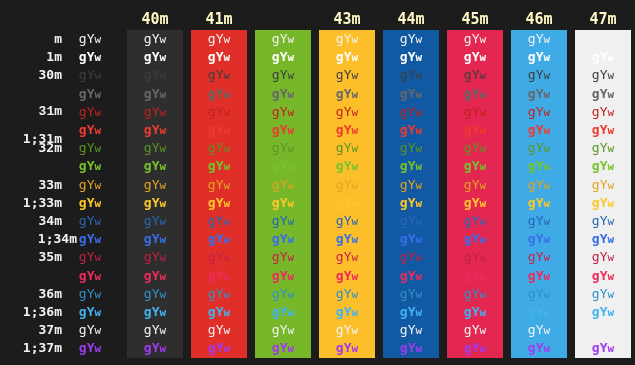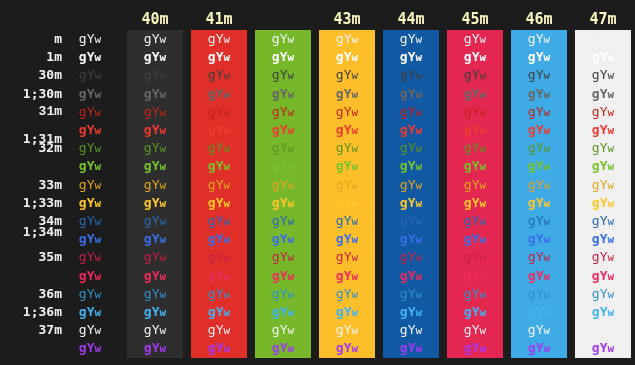--- a/index.html
+++ b/index.html
@@ -79,21 +79,20 @@
     <div class="rlabel" style="top: 66.4px;">30m</div>
     <div class="cell" style="color: rgb(63, 63, 63); left: 62px; top: 66.4px;"><span class="g"><span class="g">g</span><span class="Y">Y</span><span class="w">w</span></span></div>
     <div class="cell" style="color: rgb(63, 63, 63); left: 127px; top: 66.4px;"><span class="g"><span class="g">g</span><span class="Y">Y</span><span class="w">w</span></span></div>
     <div class="cell" style="color: rgb(63, 63, 63); left: 191px; top: 66.4px;"><span class="g"><span class="g">g</span><span class="Y">Y</span><span class="w">w</span></span></div>
     <div class="cell" style="color: rgb(63, 63, 63); left: 255px; top: 66.4px;"><span class="g"><span class="g">g</span><span class="Y">Y</span><span class="w">w</span></span></div>
     <div class="cell" style="color: rgb(63, 63, 63); left: 319px; top: 66.4px;"><span class="g"><span class="g">g</span><span class="Y">Y</span><span class="w">w</span></span></div>
     <div class="cell" style="color: rgb(63, 63, 63); left: 383px; top: 66.4px;"><span class="g"><span class="g">g</span><span class="Y">Y</span><span class="w">w</span></span></div>
     <div class="cell" style="color: rgb(63, 63, 63); left: 447px; top: 66.4px;"><span class="g"><span class="g">g</span><span class="Y">Y</span><span class="w">w</span></span></div>
     <div class="cell" style="color: rgb(63, 63, 63); left: 511px; top: 66.4px;"><span class="g"><span class="g">g</span><span class="Y">Y</span><span class="w">w</span></span></div>
     <div class="cell" style="color: rgb(63, 63, 63); left: 575px; top: 66.4px;"><span class="g"><span class="g">g</span><span class="Y">Y</span><span class="w">w</span></span></div>
-    <div class="rlabel" style="top: 84.6px;">1;30m</div>
     <div class="cell bold" style="color: rgb(103, 103, 103); left: 62px; top: 84.6px;"><span class="g"><span class="g">g</span><span class="Y">Y</span><span class="w">w</span></span></div>
     <div class="cell bold" style="color: rgb(103, 103, 103); left: 127px; top: 84.6px;"><span class="g"><span class="g">g</span><span class="Y">Y</span><span class="w">w</span></span></div>
     <div class="cell bold" style="color: rgb(103, 103, 103); left: 191px; top: 84.6px;"><span class="g"><span class="g">g</span><span class="Y">Y</span><span class="w">w</span></span></div>
     <div class="cell bold" style="color: rgb(103, 103, 103); left: 255px; top: 84.6px;"><span class="g"><span class="g">g</span><span class="Y">Y</span><span class="w">w</span></span></div>
     <div class="cell bold" style="color: rgb(103, 103, 103); left: 319px; top: 84.6px;"><span class="g"><span class="g">g</span><span class="Y">Y</span><span class="w">w</span></span></div>
     <div class="cell bold" style="color: rgb(103, 103, 103); left: 383px; top: 84.6px;"><span class="g"><span class="g">g</span><span class="Y">Y</span><span class="w">w</span></span></div>
     <div class="cell bold" style="color: rgb(103, 103, 103); left: 447px; top: 84.6px;"><span class="g"><span class="g">g</span><span class="Y">Y</span><span class="w">w</span></span></div>
     <div class="cell bold" style="color: rgb(103, 103, 103); left: 511px; top: 84.6px;"><span class="g"><span class="g">g</span><span class="Y">Y</span><span class="w">w</span></span></div>
     <div class="cell bold" style="color: rgb(103, 103, 103); left: 575px; top: 84.6px;"><span class="g"><span class="g">g</span><span class="Y">Y</span><span class="w">w</span></span></div>
     <div class="rlabel" style="top: 102.8px; font-family: Liberation Mono, monospace;">31m</div>
@@ -158,21 +157,21 @@
     <div class="rlabel" style="top: 212px;">34m</div>
     <div class="cell" style="color: rgb(39, 103, 181); left: 62px; top: 212px;"><span class="g"><span class="g">g</span><span class="Y">Y</span><span class="w">w</span></span></div>
     <div class="cell" style="color: rgb(39, 103, 181); left: 127px; top: 212px;"><span class="g"><span class="g">g</span><span class="Y">Y</span><span class="w">w</span></span></div>
     <div class="cell" style="color: rgb(39, 103, 181); left: 191px; top: 212px;"><span class="g"><span class="g">g</span><span class="Y">Y</span><span class="w">w</span></span></div>
     <div class="cell" style="color: rgb(39, 103, 181); left: 255px; top: 212px;"><span class="g"><span class="g">g</span><span class="Y">Y</span><span class="w">w</span></span></div>
     <div class="cell" style="color: rgb(39, 103, 181); left: 319px; top: 212px;"><span class="g"><span class="g">g</span><span class="Y">Y</span><span class="w">w</span></span></div>
     <div class="cell" style="color: rgb(39, 103, 181); left: 383px; top: 212px;"><span class="g"><span class="g">g</span><span class="Y">Y</span><span class="w">w</span></span></div>
     <div class="cell" style="color: rgb(39, 103, 181); left: 447px; top: 212px;"><span class="g"><span class="g">g</span><span class="Y">Y</span><span class="w">w</span></span></div>
     <div class="cell" style="color: rgb(39, 103, 181); left: 511px; top: 212px;"><span class="g"><span class="g">g</span><span class="Y">Y</span><span class="w">w</span></span></div>
     <div class="cell" style="color: rgb(39, 103, 181); left: 575px; top: 212px;"><span class="g"><span class="g">g</span><span class="Y">Y</span><span class="w">w</span></span></div>
-    <div class="rlabel" style="top: 223px;">1;34m</div>
+    <div class="rlabel" style="top: 230px; padding-left: 15px;">1;34m</div>
     <div class="cell bold" style="color: rgb(58, 110, 232); left: 62px; top: 230.2px;"><span class="g"><span class="g">g</span><span class="Y">Y</span><span class="w">w</span></span></div>
     <div class="cell bold" style="color: rgb(58, 110, 232); left: 127px; top: 230.2px;"><span class="g"><span class="g">g</span><span class="Y">Y</span><span class="w">w</span></span></div>
     <div class="cell bold" style="color: rgb(58, 110, 232); left: 191px; top: 230.2px;"><span class="g"><span class="g">g</span><span class="Y">Y</span><span class="w">w</span></span></div>
     <div class="cell bold" style="color: rgb(58, 110, 232); left: 255px; top: 230.2px;"><span class="g"><span class="g">g</span><span class="Y">Y</span><span class="w">w</span></span></div>
     <div class="cell bold" style="color: rgb(58, 110, 232); left: 319px; top: 230.2px;"><span class="g"><span class="g">g</span><span class="Y">Y</span><span class="w">w</span></span></div>
     <div class="cell bold" style="color: rgb(58, 110, 232); left: 383px; top: 230.2px;"><span class="g"><span class="g">g</span><span class="Y">Y</span><span class="w">w</span></span></div>
     <div class="cell bold" style="color: rgb(58, 110, 232); left: 447px; top: 230.2px;"><span class="g"><span class="g">g</span><span class="Y">Y</span><span class="w">w</span></span></div>
     <div class="cell bold" style="color: rgb(58, 110, 232); left: 511px; top: 230.2px;"><span class="g"><span class="g">g</span><span class="Y">Y</span><span class="w">w</span></span></div>
     <div class="cell bold" style="color: rgb(58, 110, 232); left: 575px; top: 230.2px;"><span class="g"><span class="g">g</span><span class="Y">Y</span><span class="w">w</span></span></div>
     <div class="rlabel" style="top: 248.4px;">35m</div>
@@ -217,20 +216,21 @@
     <div class="rlabel" style="top: 321.2px;">37m</div>
     <div class="cell" style="color: rgb(242, 242, 242); left: 62px; top: 321.2px;"><span class="g"><span class="g">g</span><span class="Y">Y</span><span class="w">w</span></span></div>
     <div class="cell" style="color: rgb(242, 242, 242); left: 127px; top: 321.2px;"><span class="g"><span class="g">g</span><span class="Y">Y</span><span class="w">w</span></span></div>
     <div class="cell" style="color: rgb(242, 242, 242); left: 191px; top: 321.2px;"><span class="g"><span class="g">g</span><span class="Y">Y</span><span class="w">w</span></span></div>
     <div class="cell" style="color: rgb(242, 242, 242); left: 255px; top: 321.2px;"><span class="g"><span class="g">g</span><span class="Y">Y</span><span class="w">w</span></span></div>
     <div class="cell" style="color: rgb(242, 242, 242); left: 319px; top: 321.2px;"><span class="g"><span class="g">g</span><span class="Y">Y</span><span class="w">w</span></span></div>
     <div class="cell" style="color: rgb(242, 242, 242); left: 383px; top: 321.2px;"><span class="g"><span class="g">g</span><span class="Y">Y</span><span class="w">w</span></span></div>
     <div class="cell" style="color: rgb(242, 242, 242); left: 447px; top: 321.2px;"><span class="g"><span class="g">g</span><span class="Y">Y</span><span class="w">w</span></span></div>
     <div class="cell" style="color: rgb(242, 242, 242); left: 511px; top: 321.2px;"><span class="g"><span class="g">g</span><span class="Y">Y</span><span class="w">w</span></span></div>
     <div class="cell" style="color: rgb(242, 242, 242); left: 575px; top: 321.2px;"><span class="g"><span class="g">g</span><span class="Y">Y</span><span class="w">w</span></span></div>
+    <div class="rlabel" style="top: 339.4px;">1;37m</div>
     <div class="cell bold" style="color: rgb(162, 58, 240); left: 62px; top: 339.4px;"><span class="g"><span class="g">g</span><span class="Y">Y</span><span class="w">w</span></span></div>
     <div class="cell bold" style="color: rgb(162, 58, 240); left: 127px; top: 339.4px;"><span class="g"><span class="g">g</span><span class="Y">Y</span><span class="w">w</span></span></div>
     <div class="cell bold" style="color: rgb(162, 58, 240); left: 191px; top: 339.4px;"><span class="g"><span class="g">g</span><span class="Y">Y</span><span class="w">w</span></span></div>
     <div class="cell bold" style="color: rgb(162, 58, 240); left: 255px; top: 339.4px;"><span class="g"><span class="g">g</span><span class="Y">Y</span><span class="w">w</span></span></div>
     <div class="cell bold" style="color: rgb(162, 58, 240); left: 319px; top: 339.4px;"><span class="g"><span class="g">g</span><span class="Y">Y</span><span class="w">w</span></span></div>
     <div class="cell bold" style="color: rgb(162, 58, 240); left: 383px; top: 339.4px;"><span class="g"><span class="g">g</span><span class="Y">Y</span><span class="w">w</span></span></div>
     <div class="cell bold" style="color: rgb(162, 58, 240); left: 447px; top: 339.4px;"><span class="g"><span class="g">g</span><span class="Y">Y</span><span class="w">w</span></span></div>
     <div class="cell bold" style="color: rgb(162, 58, 240); left: 511px; top: 339.4px;"><span class="g"><span class="g">g</span><span class="Y">Y</span><span class="w">w</span></span></div>
     <div class="cell bold" style="color: rgb(162, 58, 240); left: 575px; top: 339.4px;"><span class="g"><span class="g">g</span><span class="Y">Y</span><span class="w">w</span></span></div>
   </div>

